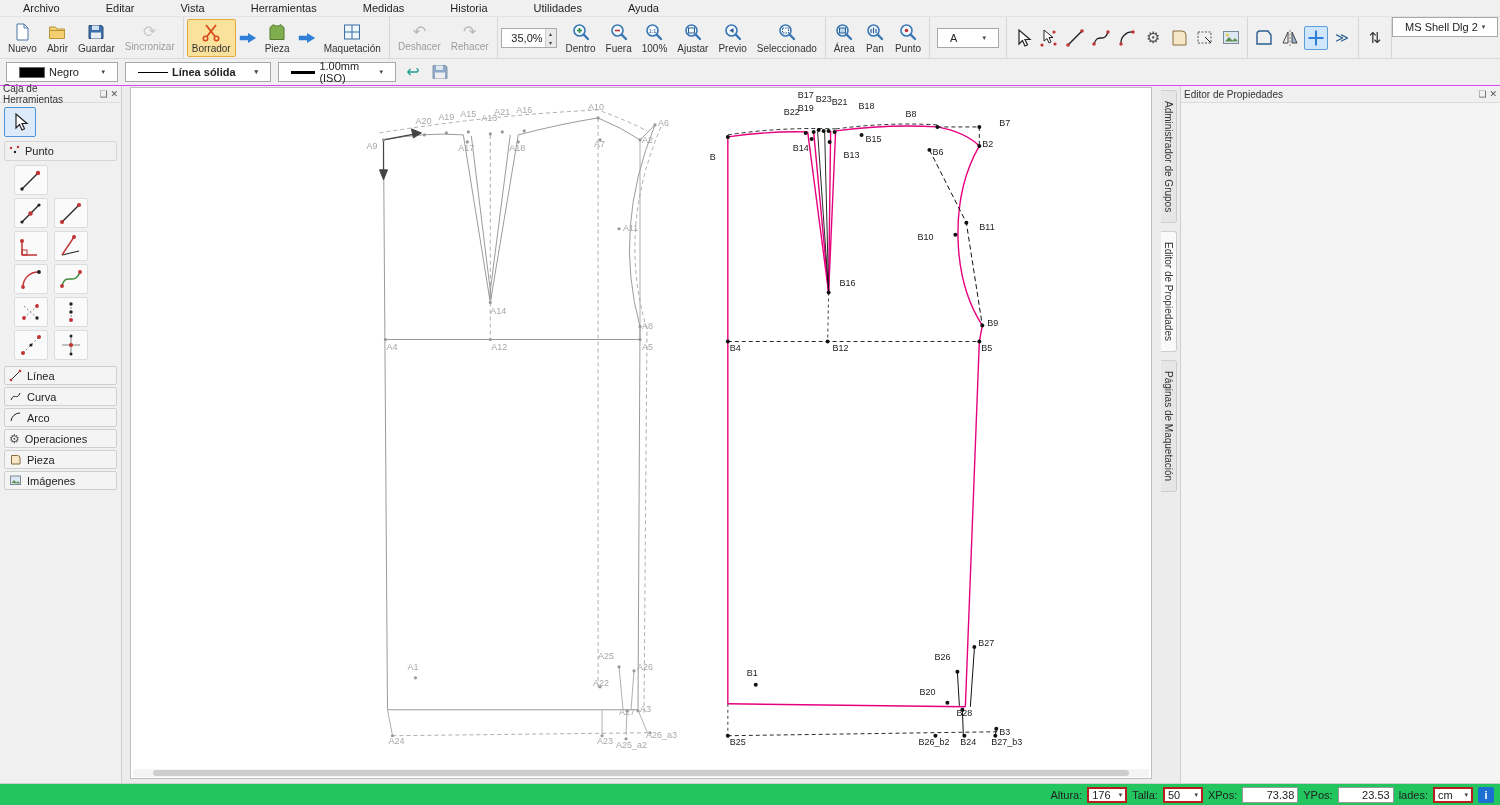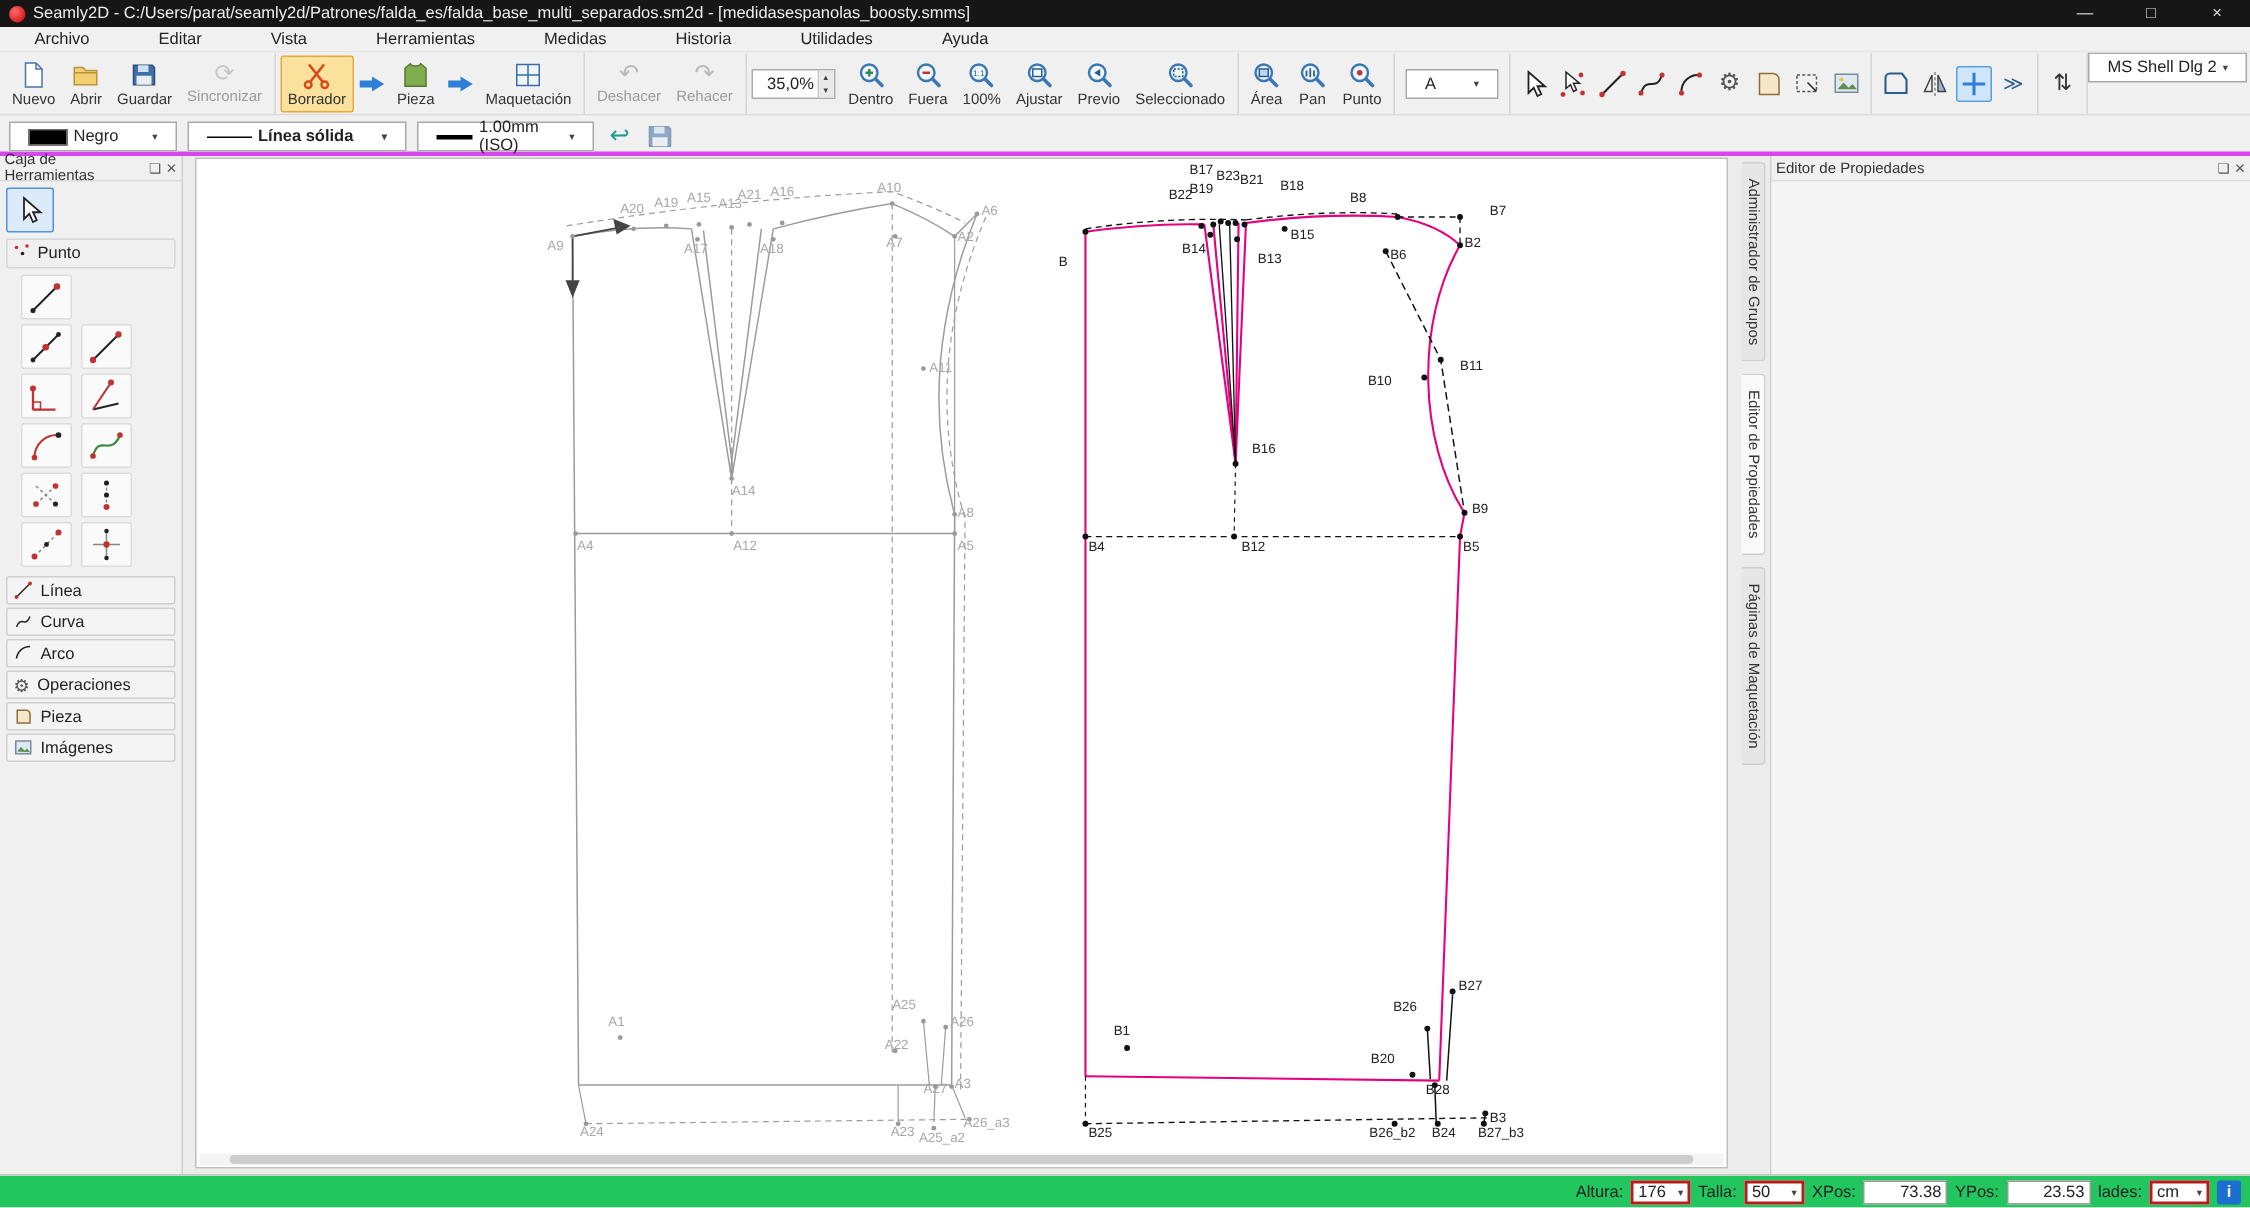--- a/index.html
+++ b/index.html
@@ -35,21 +35,21 @@
   .spinval { flex:1; text-align:right; padding-right:2px; font-size:11px; }
   .spinbtns { width:11px; display:flex; flex-direction:column; font-size:6px; color:#444; border-left:1px solid #ccc; }
   .spinbtns span { height:9px; display:flex; align-items:center; justify-content:center; background:#e9e9e9; }
   .combo { background:#fff; border:1px solid #a8a8a8; height:20px; display:flex; align-items:center; padding:0 12px; gap:4px; }
   .carrow { margin-left:auto; font-size:7px; color:#444; }
   .combo.small { width:62px; margin:0 4px; }
   .combo.font { width:148px; margin-left:auto; margin-right:2px; }
   .chev { align-self:flex-start; margin:2px 4px 0 0; color:#555; font-size:10px; }
 
   
-  .stylebar { height:27px; background:#f0f0f0; display:flex; align-items:flex-end; gap:7px; padding:0 6px; flex:0 0 27px; border-bottom:3px solid #d946ef; }
+  .stylebar { height:27px; background:#f0f0f0; display:flex; align-items:center; gap:7px; padding:0 6px; flex:0 0 27px; border-bottom:1px solid #d946ef; }
   .swatch { width:26px; height:11px; background:#000; border:1px solid #666; }
   .linesample { width:30px; height:0; border-top:1px solid #000; }
   .linesample.thick { border-top-width:3px; }
   .combo.color { width:112px; } .combo.ltype { width:146px;font-weight:bold; } .combo.lwidth { width:118px; }
   .sb-icon { width:20px; height:20px; display:flex; align-items:center; justify-content:center; }
 
   
   .main { flex:1; display:flex; min-height:0; }
 
   
@@ -85,29 +85,20 @@
   .slabel { color:#222; }
   .sbox { background:#fff; border:1px solid #999; height:16px; min-width:56px; display:flex; align-items:center; justify-content:flex-end; padding:0 3px; }
   .ssel { background:#fff; border:2px solid #b91c1c; height:16px; min-width:40px; display:flex; align-items:center; padding:0 3px; gap:4px; }
   .infoicon { width:16px; height:16px; background:#1b6fd0; border-radius:2px; color:#fff; font-weight:bold; display:flex; align-items:center; justify-content:center; font-size:11px; }
 </style>
 </head>
 <body>
 
 <div class="app">
 
-  <div class="titlebar">
-    <span class="appicon"></span>
-    <span class="title">Seamly2D - C:/Users/parat/seamly2d/Patrones/falda_es/falda_base_multi_separados.sm2d - [medidasespanolas_boosty.smms]</span>
-    <div class="winbtns">
-      <span class="wb">—</span>
-      <span class="wb">□</span>
-      <span class="wb">×</span>
-    </div>
-  </div>
 
   <div class="menubar" id="menubar">
       <span class="menu-item">Archivo</span>
       <span class="menu-item">Editar</span>
       <span class="menu-item">Vista</span>
       <span class="menu-item">Herramientas</span>
       <span class="menu-item">Medidas</span>
       <span class="menu-item">Historia</span>
       <span class="menu-item">Utilidades</span>
       <span class="menu-item">Ayuda</span>

